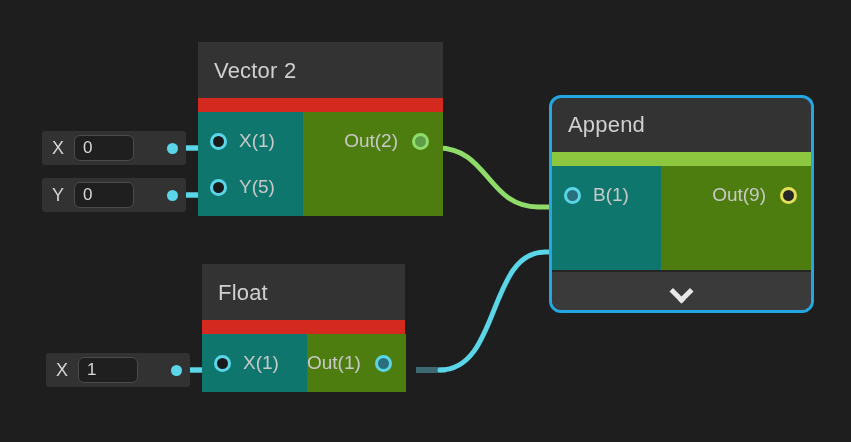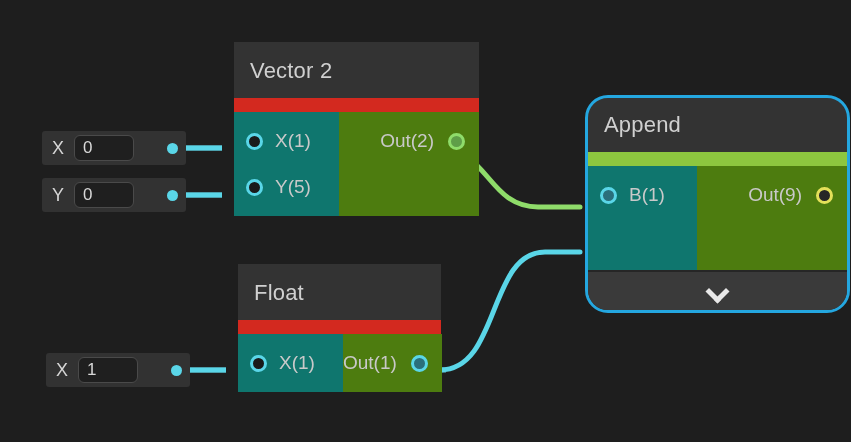--- a/index.html
+++ b/index.html
@@ -66,21 +66,20 @@
     flex: none;
     margin-left: auto;
   }
 
   
   .node {
     position: absolute;
     background: #333333;
     box-sizing: border-box;
     z-index: 20;
-    margin-left: 36px;
   }
   .node-title {
     color: #d0d0d0;
     font-size: 22px;
     padding: 16px 0 14px 16px;
     letter-spacing: 0.2px;
   }
   .accent-bar {
     height: 14px;
     width: 100%;
@@ -142,21 +141,21 @@
     background: #5f9e48;
   }
   .port-dot.hollow-yellow {
     border: 3px solid #e4e05a;
     background: #262626;
   }
 
   
   #node-append {
     border: 3px solid #24a7e0;
-    border-radius: 23px;
+    border-radius: 12px;
     background: #333333;
     overflow: hidden;
   }
   #node-append .node-title { padding-top: 14px; }
   .expander {
     background: #3a3a3a;
     height: 38px;
     display: flex;
     align-items: center;
     justify-content: center;

